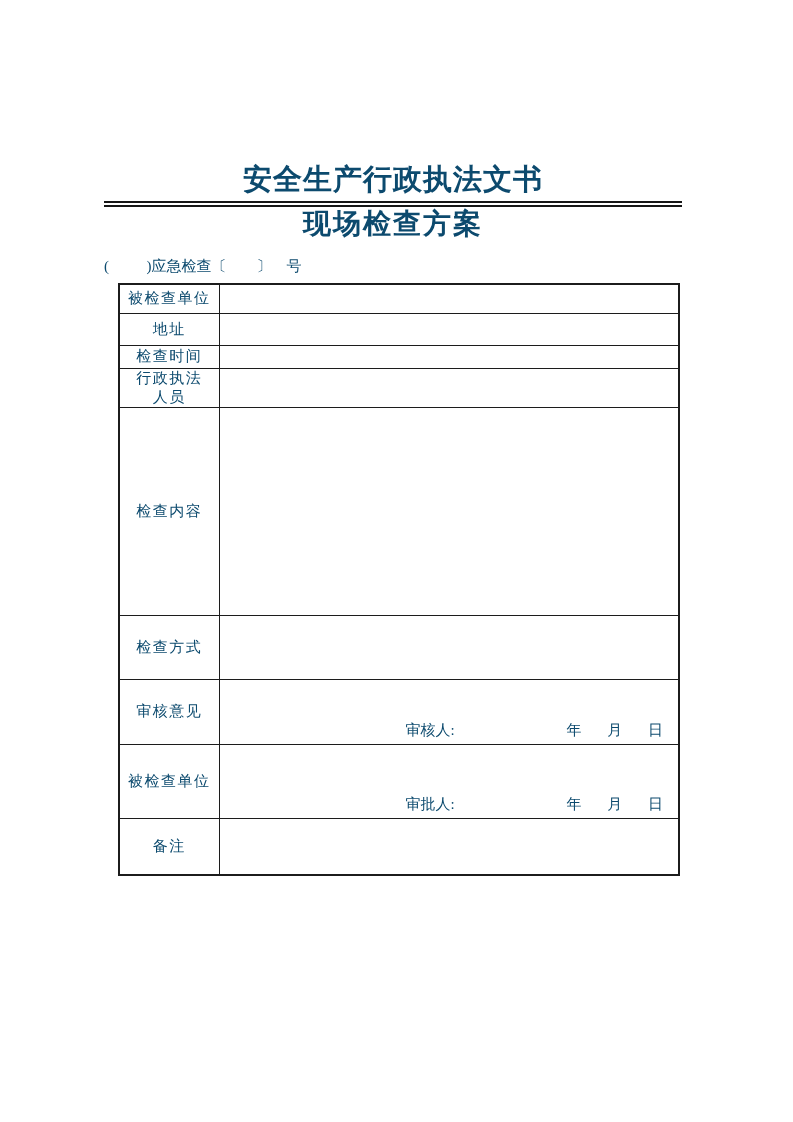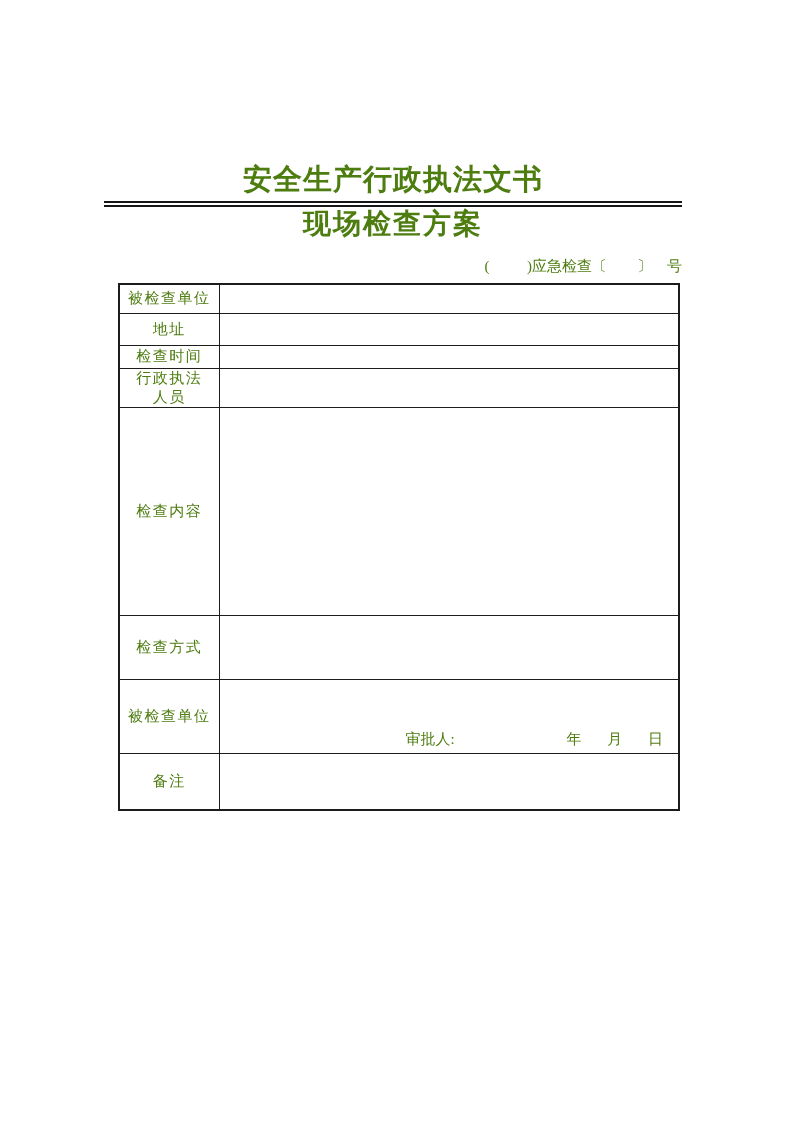--- a/index.html
+++ b/index.html
@@ -5,21 +5,21 @@
   html, body {
     margin: 0;
     padding: 0;
     background: #ffffff;
   }
   .doc {
     position: relative;
     width: 793px;
     height: 1122px;
     background: #ffffff;
-    color: #4d7c0f;
+    color: #0c4a6e;
     font-family: "Liberation Serif", serif;
   }
   .title {
     position: absolute;
     top: 164px;
     left: 104px;
     width: 578px;
     text-align: center;
     font-size: 29px;
     font-weight: bold;
@@ -46,21 +46,21 @@
     font-weight: bold;
     line-height: 30px;
     letter-spacing: 2px;
     white-space: nowrap;
   }
   .refline {
     position: absolute;
     top: 257px;
     left: 104px;
     width: 578px;
-    text-align: right;
+    text-align: left;
     font-size: 15px;
     line-height: 18px;
     white-space: pre;
   }
   table.form {
     position: absolute;
     top: 283px;
     left: 118px;
     width: 560px;
     border-collapse: collapse;
@@ -148,20 +148,29 @@
         <td class="value" colspan="3"></td>
       </tr>
       <tr class="r6">
         <td class="label">检查内容</td>
         <td class="value" colspan="3"></td>
       </tr>
       <tr class="r7">
         <td class="label">检查方式</td>
         <td class="value" colspan="3"></td>
       </tr>
+      <tr class="r8">
+        <td class="label">审核意见</td>
+        <td class="sig" colspan="3">
+          <div class="sigrow">
+            <span>审核人:</span>
+            <span class="date">年 月 日</span>
+          </div>
+        </td>
+      </tr>
       <tr class="r9">
         <td class="label">被检查单位</td>
         <td class="sig" colspan="3">
           <div class="sigrow">
             <span>审批人:</span>
             <span class="date">年 月 日</span>
           </div>
         </td>
       </tr>
       <tr class="r10">

